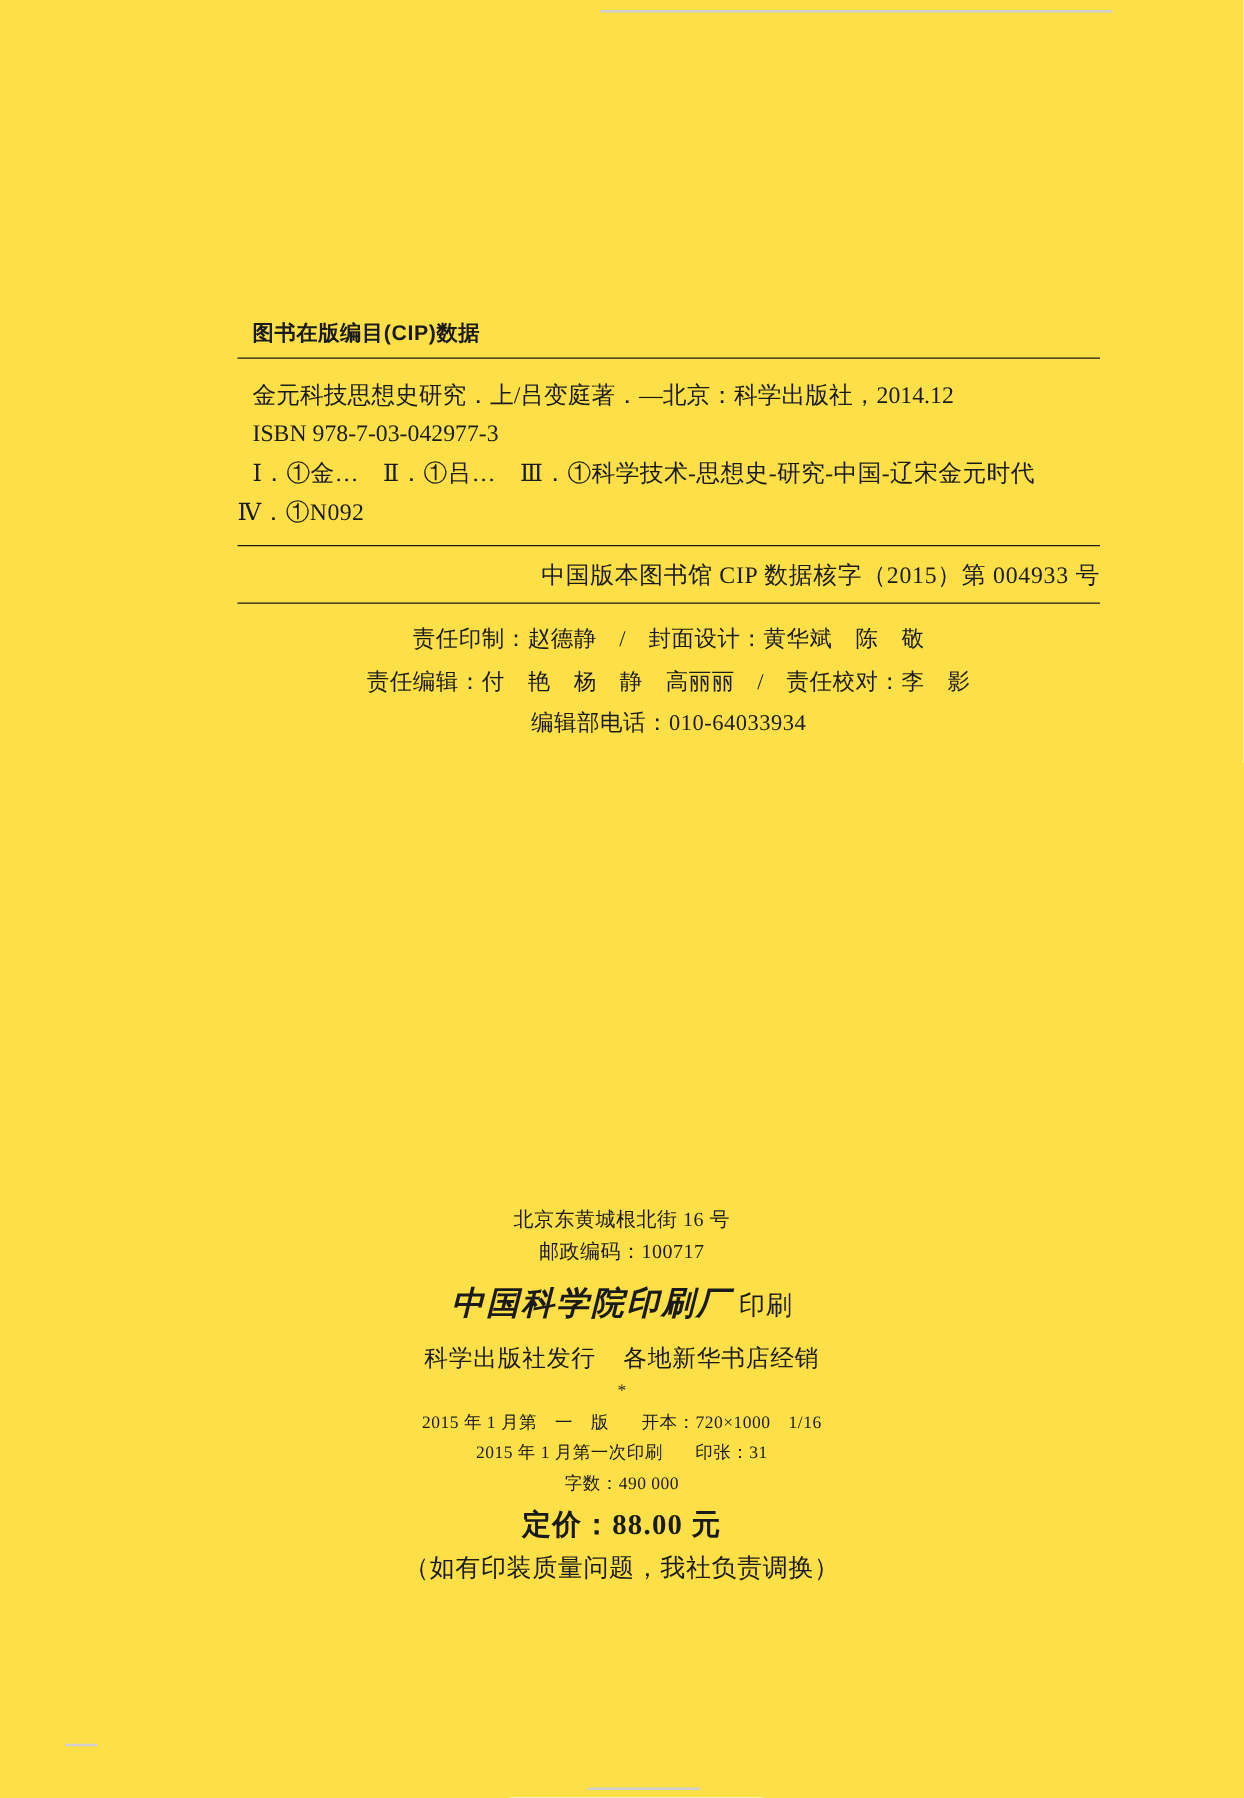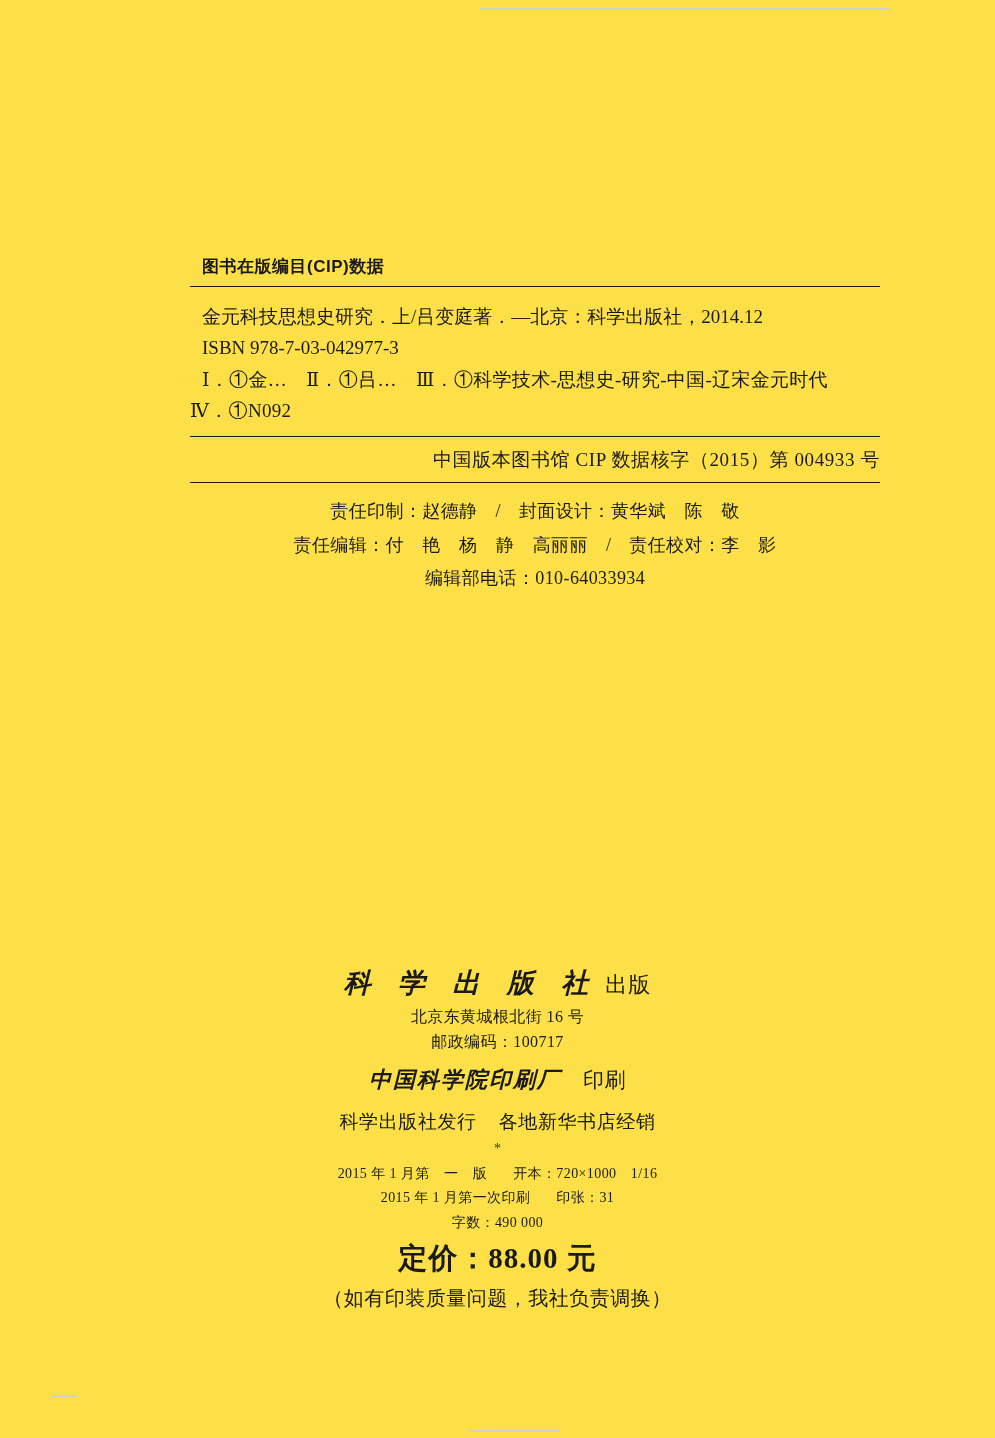--- a/index.html
+++ b/index.html
@@ -113,23 +113,23 @@
   }
   .printer-row {
     margin-top: 10px;
     font-size: 21px;
     letter-spacing: 0.5px;
   }
   .printer-script {
     font-family: "DejaVu Serif", serif;
     font-weight: bold;
     font-style: italic;
-    font-size: 22px;
+    font-size: 26px;
     letter-spacing: 2px;
-    padding-right: 22px;
+    padding-right: 6px;
   }
   .dist-row {
     margin-top: 14px;
     font-size: 19px;
     letter-spacing: 0.6px;
   }
   .dist-row .gap { display: inline-block; width: 22px; }
   .star {
     margin-top: 6px;
     font-size: 14px;
@@ -137,21 +137,21 @@
   }
   .spec {
     margin-top: 5px;
     font-size: 14px;
     line-height: 1.75;
     letter-spacing: 0.4px;
   }
   .spec .g2 { display: inline-block; width: 26px; }
   .price {
     margin-top: 4px;
-    font-size: 29px;
+    font-size: 23px;
     font-weight: bold;
     letter-spacing: 1px;
   }
   .notice {
     margin-top: 6px;
     font-size: 20px;
     letter-spacing: 0.5px;
   }
 </style>
 </head>
@@ -189,23 +189,20 @@
       <div>
         <span>责任编辑：</span><span>付　艳　杨　静　高丽丽</span><span class="sp"></span>/<span class="sp"></span><span>责任校对：</span><span>李　影</span>
       </div>
       <div>编辑部电话：010-64033934</div>
     </div>
 
   </div>
 
   <div class="publisher-block">
 
-    <div class="pub-name-row">
-      <span class="pub-script">科 学 出 版 社</span><span>出版</span>
-    </div>
 
     <div class="pub-addr">北京东黄城根北街 16 号</div>
     <div class="pub-addr">邮政编码：100717</div>
 
     <div class="printer-row">
       <span class="printer-script">中国科学院印刷厂</span><span>印刷</span>
     </div>
 
     <div class="dist-row">
       <span>科学出版社发行</span><span class="gap"></span><span>各地新华书店经销</span>

